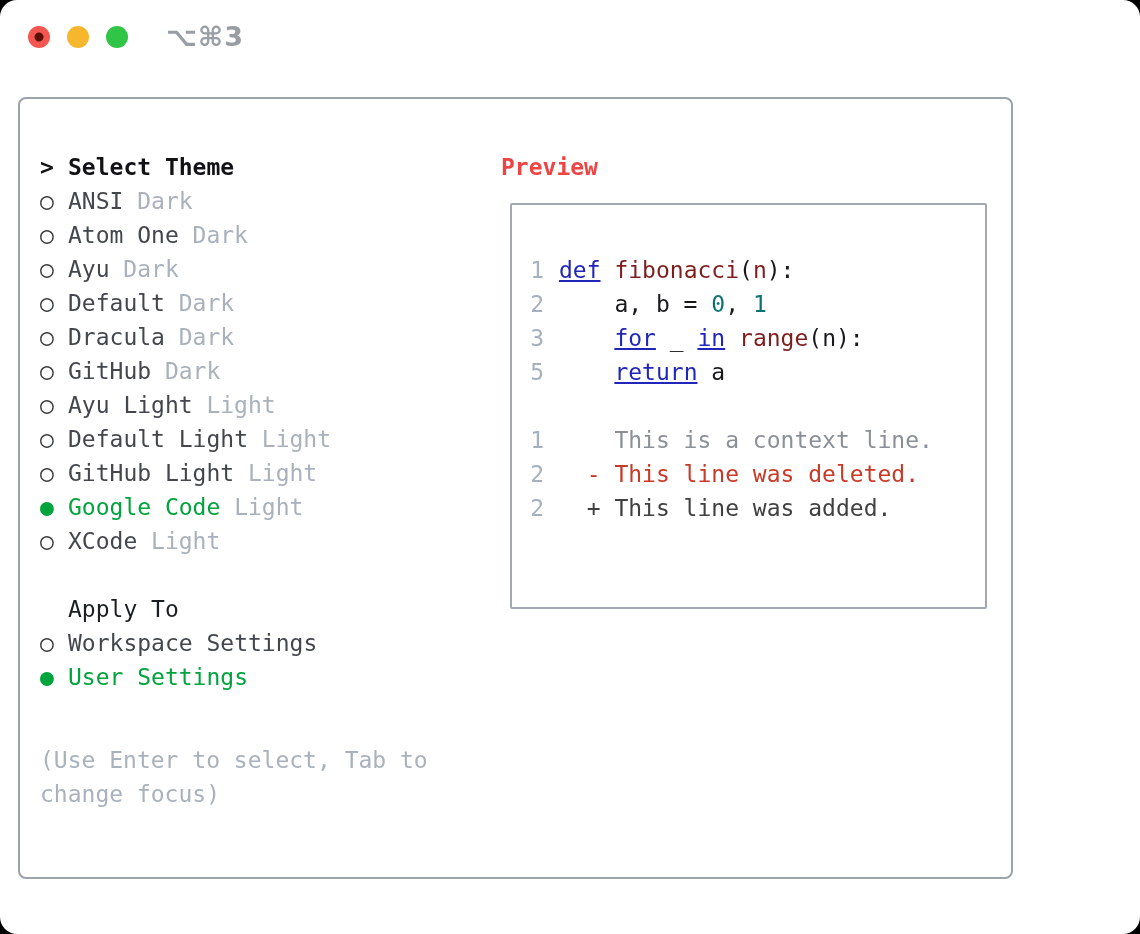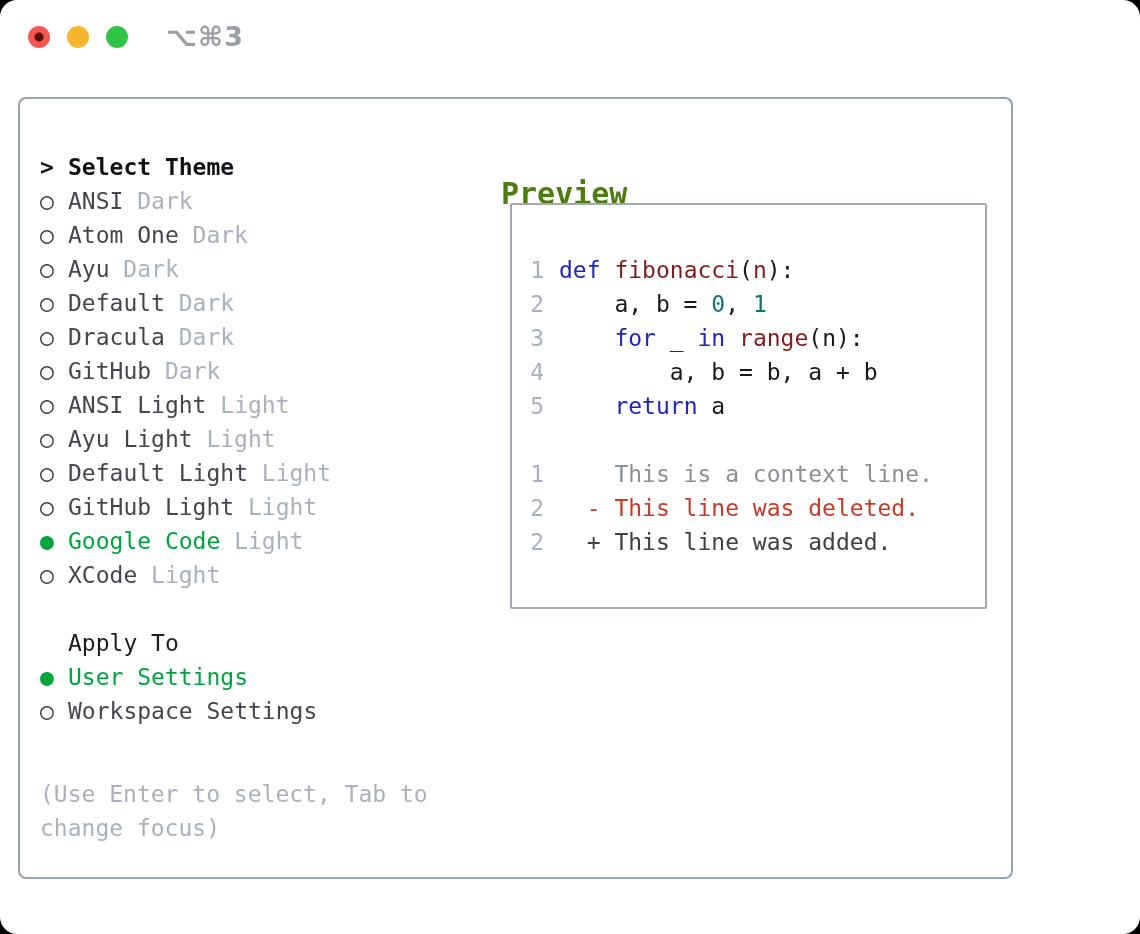--- a/index.html
+++ b/index.html
@@ -36,32 +36,32 @@
   .name.sel{color:#00a43d;}
   .variant{color:#a9b1bc;margin-left:13.8px;}
   .subhdr{color:#1a1d21;}
   .spacer{height:34px;}
   .help{
     margin-top:15px;width:420px;font-size:23px;line-height:34px;color:#a9b1bc;
   }
   
   .preview-title{
     position:absolute;left:481px;top:51px;height:34px;line-height:34px;
-    font-size:30px;font-weight:bold;color:#4d7c0f;margin-top:27px;
+    font-size:23px;font-weight:bold;color:#ef4444;
   }
   .preview-box{
     position:absolute;left:490px;top:104px;width:477px;height:406px;
     border:2px solid #a2a9b2;border-radius:2px;background:#fff;box-sizing:border-box;
     padding:48px 0 0 18px;overflow:hidden;
   }
   .cline{height:34px;line-height:34px;font-size:23px;white-space:pre;}
   .lnum{display:inline-block;width:14px;margin-right:15px;text-align:right;color:#a6b0bf;}
   .ltext{white-space:pre;color:#17191c;}
   .tk-plain{color:#17191c;}
-  .tk-keyword{color:#2126bb;}
+  .tk-keyword{color:#2126bb;text-decoration:underline;}
   .tk-function{color:#7f1d1d;}
   .tk-number{color:#0d7272;}
   .tk-context{color:#8b9097;}
   .tk-deleted{color:#c83a28;}
   .tk-added{color:#404040;}
 </style>
 </head>
 <body>
 
 <div class="window">
@@ -77,45 +77,43 @@
 
     <div class="left-col">
       <div class="row"><span class="marker prompt">&gt;</span><span class="hdr">Select Theme</span></div>
 
       <div class="row"><span class="marker">○</span><span class="name">ANSI</span><span class="variant">Dark</span></div>
       <div class="row"><span class="marker">○</span><span class="name">Atom One</span><span class="variant">Dark</span></div>
       <div class="row"><span class="marker">○</span><span class="name">Ayu</span><span class="variant">Dark</span></div>
       <div class="row"><span class="marker">○</span><span class="name">Default</span><span class="variant">Dark</span></div>
       <div class="row"><span class="marker">○</span><span class="name">Dracula</span><span class="variant">Dark</span></div>
       <div class="row"><span class="marker">○</span><span class="name">GitHub</span><span class="variant">Dark</span></div>
-      <div class="row"><span class="marker">○</span><span class="name">ANSI Light</span><span class="variant">Light</span></div>
       <div class="row"><span class="marker">○</span><span class="name">Ayu Light</span><span class="variant">Light</span></div>
       <div class="row"><span class="marker">○</span><span class="name">Default Light</span><span class="variant">Light</span></div>
       <div class="row"><span class="marker">○</span><span class="name">GitHub Light</span><span class="variant">Light</span></div>
       <div class="row"><span class="marker sel">●</span><span class="name sel">Google Code</span><span class="variant">Light</span></div>
       <div class="row"><span class="marker">○</span><span class="name">XCode</span><span class="variant">Light</span></div>
 
       <div class="row spacer"></div>
 
       <div class="row"><span class="marker"></span><span class="subhdr">Apply To</span></div>
+      <div class="row"><span class="marker">○</span><span class="name">Workspace Settings</span></div>
       <div class="row"><span class="marker sel">●</span><span class="name sel">User Settings</span></div>
-      <div class="row"><span class="marker">○</span><span class="name">Workspace Settings</span></div>
 
       <div class="row spacer"></div>
 
       <div class="help">(Use Enter to select, Tab to change focus)</div>
     </div>
 
     <div class="preview-title">Preview</div>
 
     <div class="preview-box">
       <div class="cline"><span class="lnum">1</span><span class="ltext"><span class="tk-keyword">def</span><span class="tk-plain"> </span><span class="tk-function">fibonacci</span><span class="tk-plain">(</span><span class="tk-function">n</span><span class="tk-plain">):</span></span></div>
       <div class="cline"><span class="lnum">2</span><span class="ltext"><span class="tk-plain">    a, b = </span><span class="tk-number">0</span><span class="tk-plain">, </span><span class="tk-number">1</span></span></div>
       <div class="cline"><span class="lnum">3</span><span class="ltext"><span class="tk-plain">    </span><span class="tk-keyword">for</span><span class="tk-plain"> _ </span><span class="tk-keyword">in</span><span class="tk-plain"> </span><span class="tk-function">range</span><span class="tk-plain">(n):</span></span></div>
-      <div class="cline"><span class="lnum">4</span><span class="ltext"><span class="tk-plain">        a, b = b, a + b</span></span></div>
       <div class="cline"><span class="lnum">5</span><span class="ltext"><span class="tk-plain">    </span><span class="tk-keyword">return</span><span class="tk-plain"> a</span></span></div>
 
       <div class="cline spacer"></div>
 
       <div class="cline"><span class="lnum">1</span><span class="ltext tk-context">    This is a context line.</span></div>
       <div class="cline"><span class="lnum">2</span><span class="ltext tk-deleted">  - This line was deleted.</span></div>
       <div class="cline"><span class="lnum">2</span><span class="ltext tk-added">  + This line was added.</span></div>
     </div>
 
   </div>

